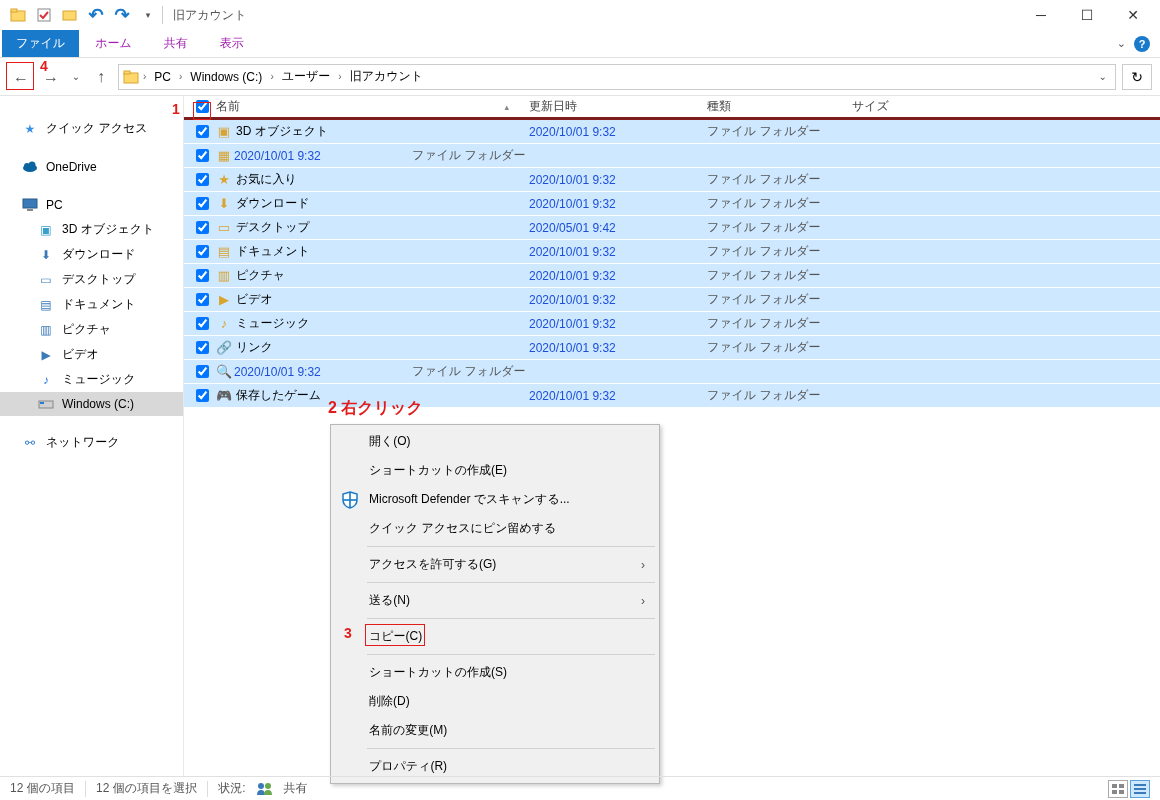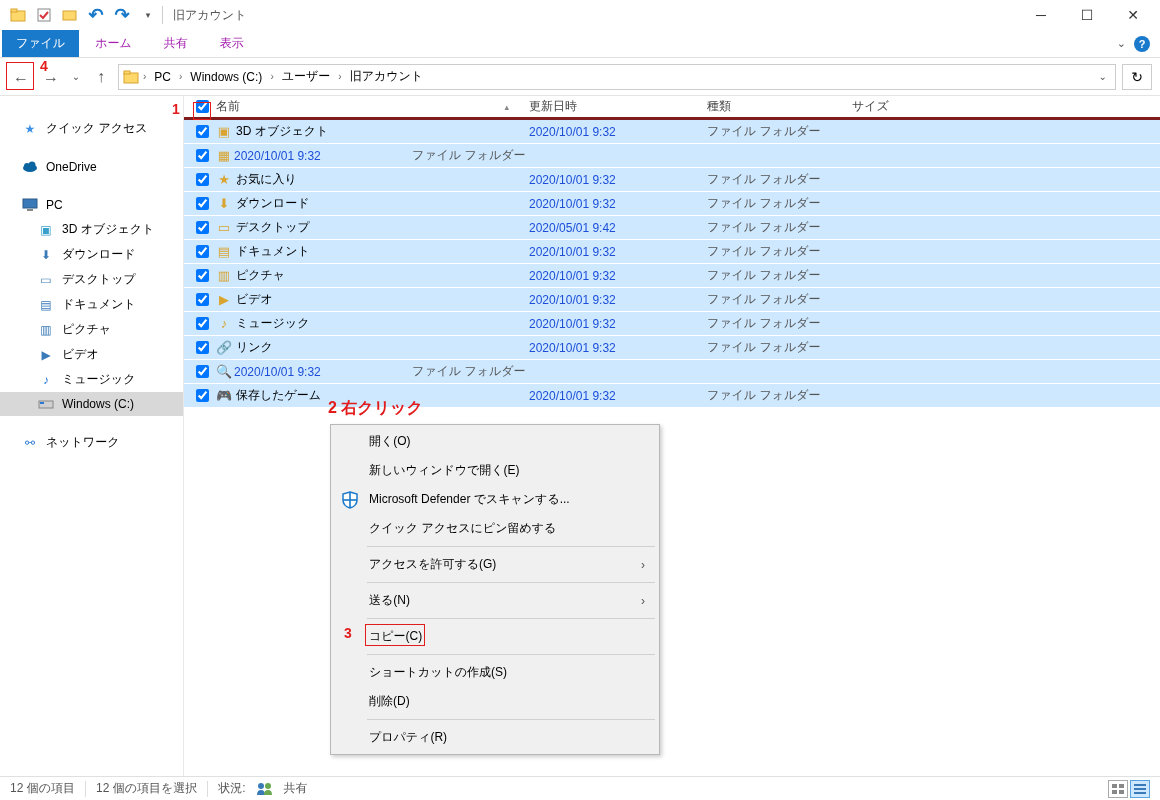--- a/index.html
+++ b/index.html
@@ -382,21 +382,21 @@
         </div>
       </div>
   </div>
 </div>
 
 <div class="ctxmenu">
   <div class="ctxitem">
       <span>開く(O)</span>
     </div>
   <div class="ctxitem">
-      <span>新しいウィンドウで開く(E)</span>
+      <span>ショートカットの作成(E)</span>
     </div>
   <div class="ctxitem">
     <span class="ctx-icon">
         <svg width="18" height="18">
           <path d="M9 1 L16 3 L16 9 Q16 15 9 17 Q2 15 2 9 L2 3 Z" fill="#fff" stroke="#1979ca" stroke-width="1.5"></path>
           <rect x="8.2" y="1" width="1.6" height="16" fill="#1979ca"></rect>
           <rect x="2" y="8.2" width="14" height="1.6" fill="#1979ca"></rect>
         </svg>
       </span>
     <span>Microsoft Defender でスキャンする...</span>
@@ -418,20 +418,23 @@
   <div class="ctxitem" style="position:relative;align-items:center;">
     <span>コピー(C)</span>
     <span class="anno-box" style="position:absolute;left:32px;top:2px;width:60px;height:22px;"></span>
   </div>
   <div class="ctxsep"></div>
   <div class="ctxitem">
       <span>ショートカットの作成(S)</span>
     </div>
   <div class="ctxitem">
       <span>削除(D)</span>
+    </div>
+  <div class="ctxitem">
+      <span>名前の変更(M)</span>
     </div>
   <div class="ctxsep"></div>
   <div class="ctxitem">
       <span>プロパティ(R)</span>
     </div>
 </div>
 
 <div class="status">
   <span>12 個の項目</span>
   <span class="ssep"></span>

